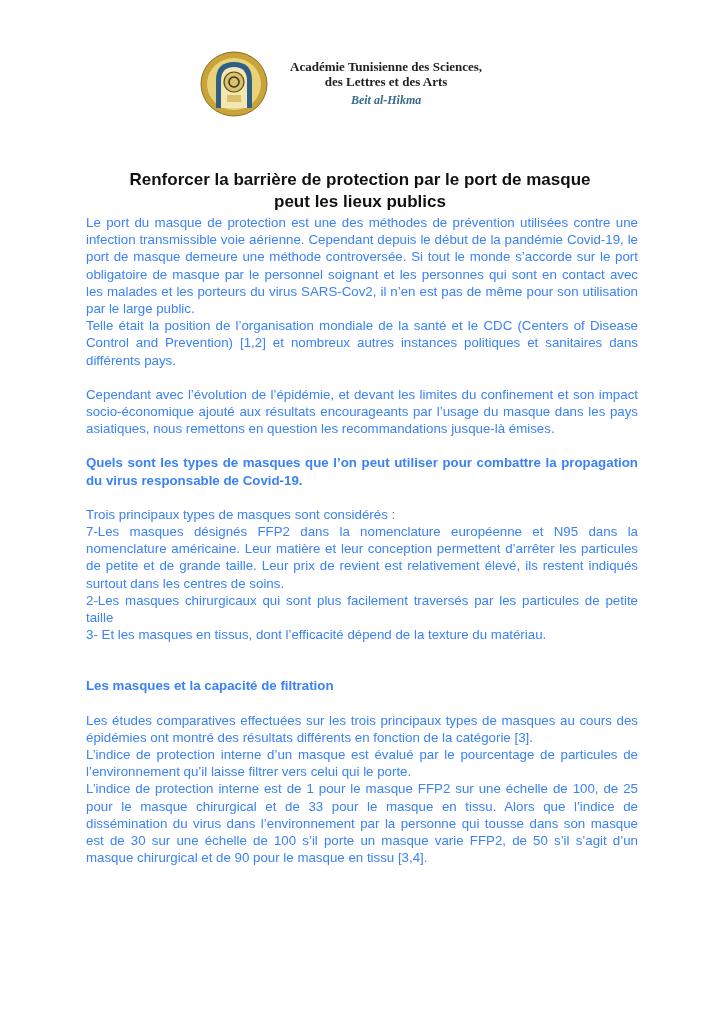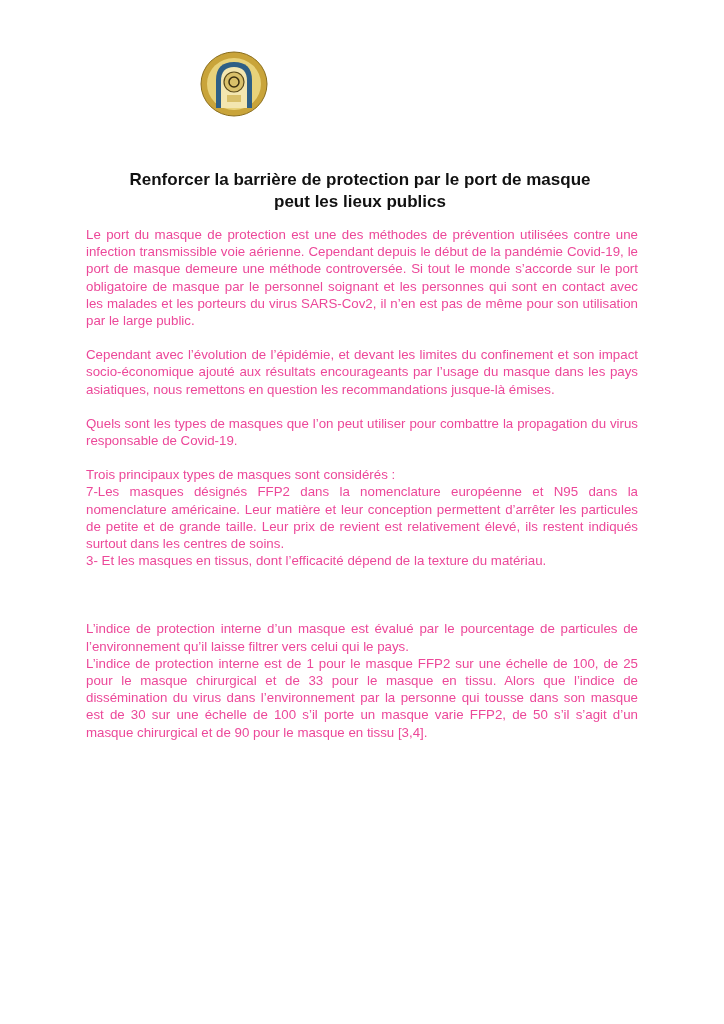--- a/index.html
+++ b/index.html
@@ -8,59 +8,68 @@
 
     .header { position: absolute; left: 200px; top: 48px; height: 72px; display: flex; align-items: center; }
     .logo { width: 68px; height: 68px; position: relative; }
     .header-text { margin-left: 22px; text-align: center; font-family: "Liberation Serif", serif; }
     .inst-line1 { font-size: 13px; font-weight: bold; color: #222; line-height: 15px; }
     .inst-line2 { font-size: 13px; font-weight: bold; color: #222; line-height: 15px; }
     .inst-line3 { font-size: 12px; font-style: italic; font-weight: bold; color: #3a6b8c; line-height: 18px; margin-top: 2px; }
 
     .title { position: absolute; left: 80px; width: 560px; top: 169px; text-align: center; font-weight: bold; font-size: 17px; line-height: 22px; color: #111; }
 
-    .body { position: absolute; left: 86px; width: 552px; top: 226px; font-size: 13.3px; line-height: 17.2px; color: #ec4899; }
+    .body { position: absolute; left: 86px; width: 552px; top: 214px; font-size: 13.3px; line-height: 17.2px; color: #3b82f6; }
     .p { margin: 0; text-align: justify; }
     .gap { height: 17px; }
-    .bold { font-weight: normal; }
+    .bold { font-weight: bold; }
   </style>
 </head>
 <body>
 
 <div class="page">
 
   <div class="header">
     <div class="logo">
       <svg width="68" height="68" viewBox="0 0 68 68">
         <ellipse cx="34" cy="34" rx="33" ry="32" fill="#c9a43a" stroke="#8a6d1c" stroke-width="1"></ellipse>
         <ellipse cx="34" cy="34" rx="27" ry="26" fill="#e8d27a"></ellipse>
         <path d="M16 58 L16 30 Q16 12 34 12 Q52 12 52 30 L52 58 Z" fill="#2e5f86"></path>
         <path d="M21 58 L21 31 Q21 17 34 17 Q47 17 47 31 L47 58 Z" fill="#f3e6b0"></path>
         <circle cx="34" cy="32" r="10" fill="#d9c06a" stroke="#5a4a1a" stroke-width="1.2"></circle>
         <circle cx="34" cy="32" r="5" fill="none" stroke="#3a2e10" stroke-width="1.5"></circle>
         <rect x="27" y="45" width="14" height="7" fill="#d9c06a"></rect>
       </svg>
     </div>
+    <div class="header-text">
+      <div class="inst-line1">Académie Tunisienne des Sciences,</div>
+      <div class="inst-line2">des Lettres et des Arts</div>
+      <div class="inst-line3">Beit al-Hikma</div>
+    </div>
   </div>
 
   <div class="title">
     <div>Renforcer la barrière de protection par le port de masque</div>
     <div>peut les lieux publics</div>
   </div>
 
   <div class="body">
     <p class="p">Le port du masque de protection est une des méthodes de prévention utilisées contre une infection transmissible voie aérienne. Cependant depuis le début de la pandémie Covid-19, le port de masque demeure une méthode controversée. Si tout le monde s’accorde sur le port obligatoire de masque par le personnel soignant et les personnes qui sont en contact avec les malades et les porteurs du virus SARS-Cov2, il n’en est pas de même pour son utilisation par le large public.</p>
+    <p class="p">Telle était la position de l’organisation mondiale de la santé et le CDC (Centers of Disease Control and Prevention) [1,2] et nombreux autres instances politiques et sanitaires dans différents pays.</p>
     <div class="gap"></div>
     <p class="p">Cependant avec l’évolution de l’épidémie, et devant les limites du confinement et son impact socio-économique ajouté aux résultats encourageants par l’usage du masque dans les pays asiatiques, nous remettons en question les recommandations jusque-là émises.</p>
     <div class="gap"></div>
     <p class="p bold">Quels sont les types de masques que l’on peut utiliser pour combattre la propagation du virus responsable de Covid-19.</p>
     <div class="gap"></div>
     <p class="p">Trois principaux types de masques sont considérés :</p>
     <p class="p">7-Les masques désignés FFP2 dans la nomenclature européenne et N95 dans la nomenclature américaine. Leur matière et leur conception permettent d’arrêter les particules de petite et de grande taille. Leur prix de revient est relativement élevé, ils restent indiqués surtout dans les centres de soins.</p>
+    <p class="p">2-Les masques chirurgicaux qui sont plus facilement traversés par les particules de petite taille</p>
     <p class="p">3- Et les masques en tissus, dont l’efficacité dépend de la texture du matériau.</p>
     <div class="gap"></div>
     <div class="gap"></div>
+    <p class="p bold">Les masques et la capacité de filtration</p>
     <div class="gap"></div>
-    <p class="p">L’indice de protection interne d’un masque est évalué par le pourcentage de particules de l’environnement qu’il laisse filtrer vers celui qui le pays.</p>
+    <p class="p">Les études comparatives effectuées sur les trois principaux types de masques au cours des épidémies ont montré des résultats différents en fonction de la catégorie [3].</p>
+    <p class="p">L’indice de protection interne d’un masque est évalué par le pourcentage de particules de l’environnement qu’il laisse filtrer vers celui qui le porte.</p>
     <p class="p">L’indice de protection interne est de 1 pour le masque FFP2 sur une échelle de 100, de 25 pour le masque chirurgical et de 33 pour le masque en tissu. Alors que l’indice de dissémination du virus dans l’environnement par la personne qui tousse dans son masque est de 30 sur une échelle de 100 s’il porte un masque varie FFP2, de 50 s’il s’agit d’un masque chirurgical et de 90 pour le masque en tissu [3,4].</p>
   </div>
 
 </div>
 
 </body></html>

